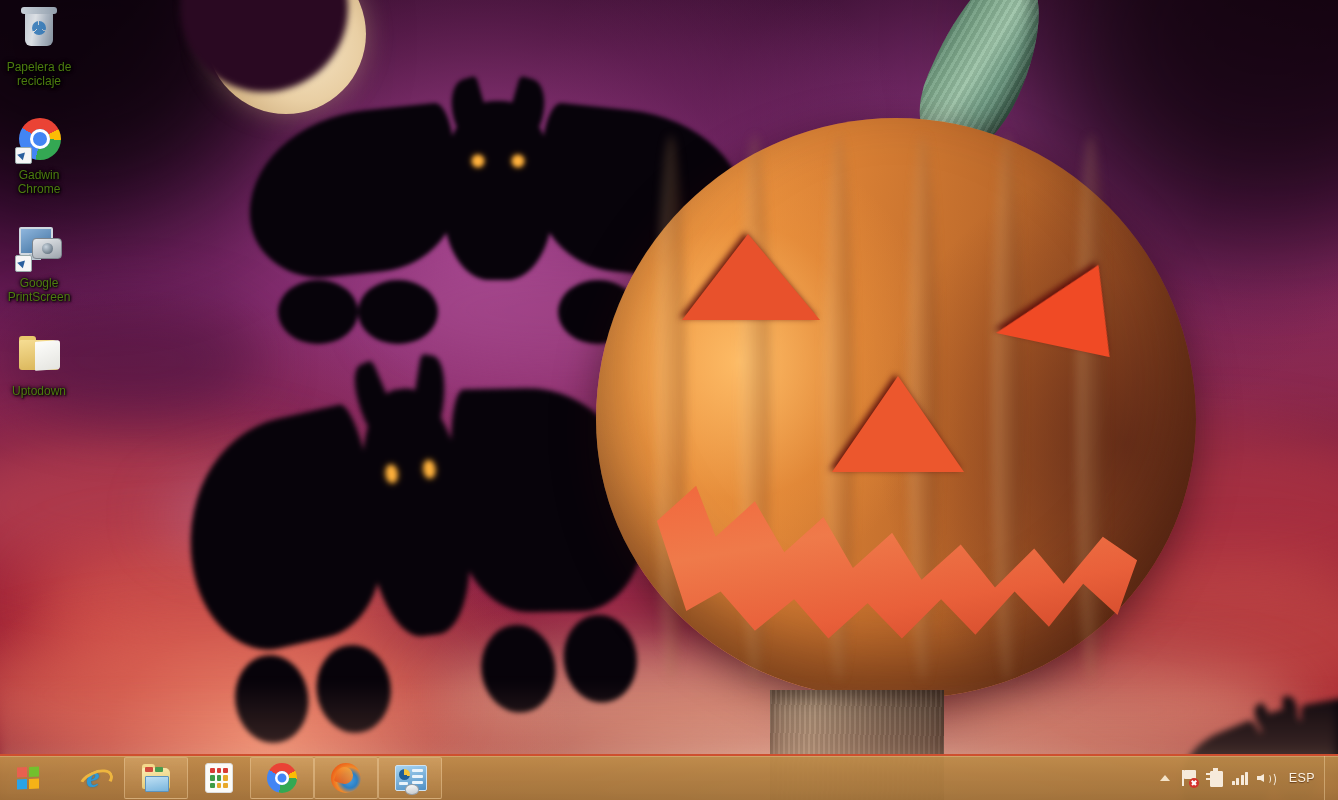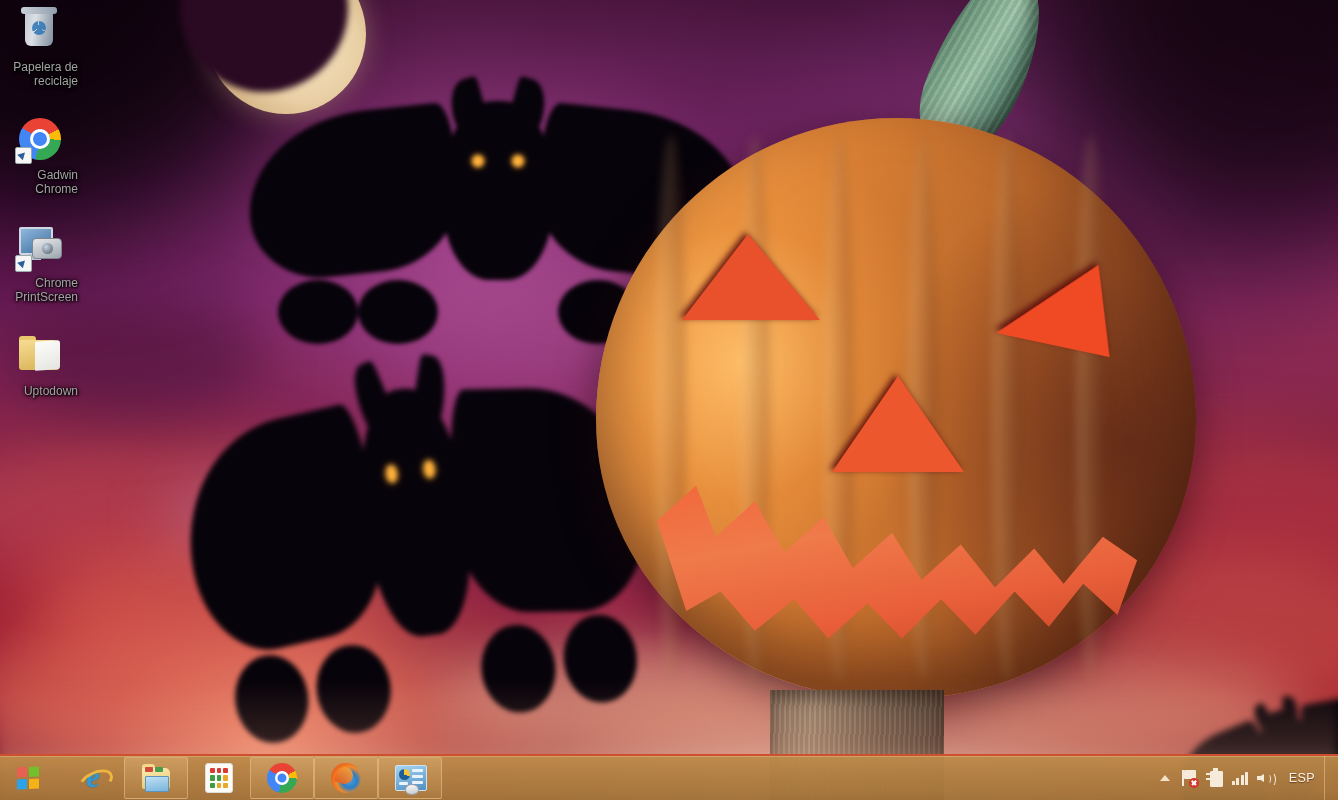--- a/index.html
+++ b/index.html
@@ -133,24 +133,23 @@
     background:repeating-linear-gradient(92deg, rgba(255,255,255,.06) 0 2px, rgba(0,0,0,.09) 2px 5px);}
   .ground-glow{position:absolute;left:0;right:0;bottom:0;height:120px;
     background:linear-gradient(0deg, rgba(250,206,178,.55) 0%, rgba(240,160,130,.2) 45%, rgba(0,0,0,0) 100%);
     filter:blur(6px);}
 
   
   #desktop-icons{position:absolute;left:0;top:0;width:120px;}
   .dicon{position:absolute;width:78px;text-align:center;cursor:default;}
   .dicon .glyph{width:48px;height:48px;margin:0 auto 4px;position:relative;}
   .dicon .lbl{
-    color:#a3a3a3;font-size:12px;line-height:14px;
+    color:#4d7c0f;font-size:12px;line-height:14px;
     text-shadow:0 0 3px #000,0 0 5px #000,1px 1px 2px #000;
     word-wrap:break-word;
-    text-align:right;
   }
   #ic-trash{left:0px;top:8px;}
   #ic-chrome{left:0px;top:116px;}
   #ic-gadwin{left:0px;top:224px;}
   #ic-uptodown{left:0px;top:332px;}
 
   
   .bin{position:absolute;left:10px;top:4px;width:28px;height:34px;
     background:linear-gradient(100deg,#cfd9e2 0%,#eef3f7 34%,#b9c5d1 66%,#8e9caa 100%);
     border-radius:3px 3px 6px 6px;opacity:.92;}
@@ -425,21 +424,21 @@
     </div>
     <div class="lbl">Gadwin Chrome</div>
   </div>
 
   <div class="dicon" id="ic-gadwin">
     <div class="glyph">
       <div class="gad-mon"></div>
       <div class="gad-cam"></div>
       <div class="shortcut-arrow"></div>
     </div>
-    <div class="lbl">Chrome PrintScreen</div>
+    <div class="lbl">Google PrintScreen</div>
   </div>
 
   <div class="dicon" id="ic-uptodown">
     <div class="glyph">
       <div class="fold-tab"></div>
       <div class="fold-back"></div>
       <div class="fold-red"></div>
       <div class="fold-front"></div>
     </div>
     <div class="lbl">Uptodown</div>

